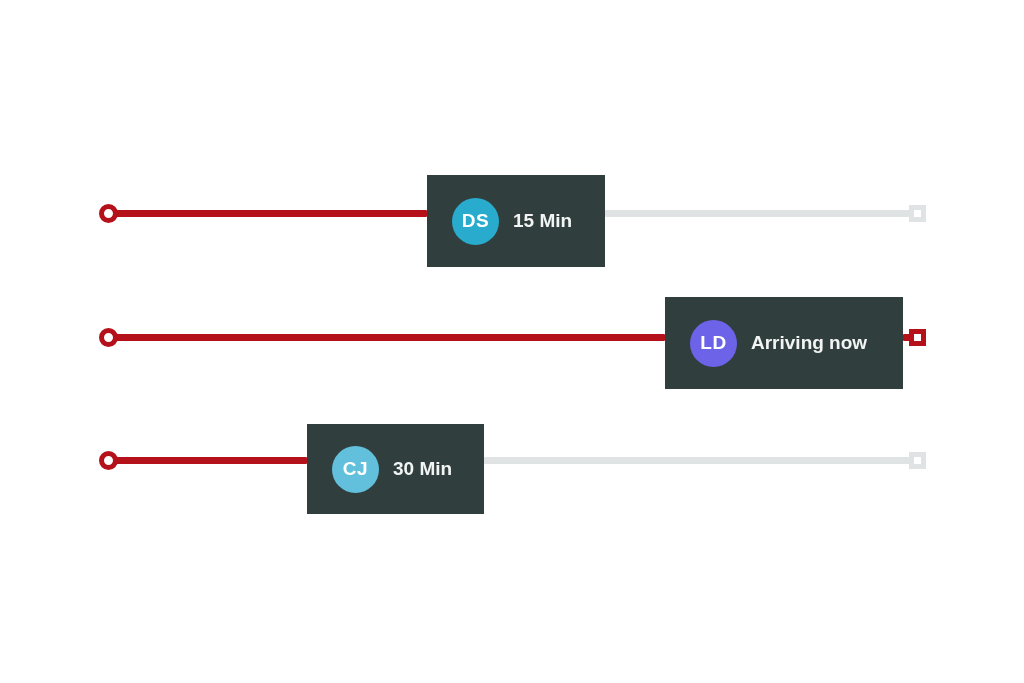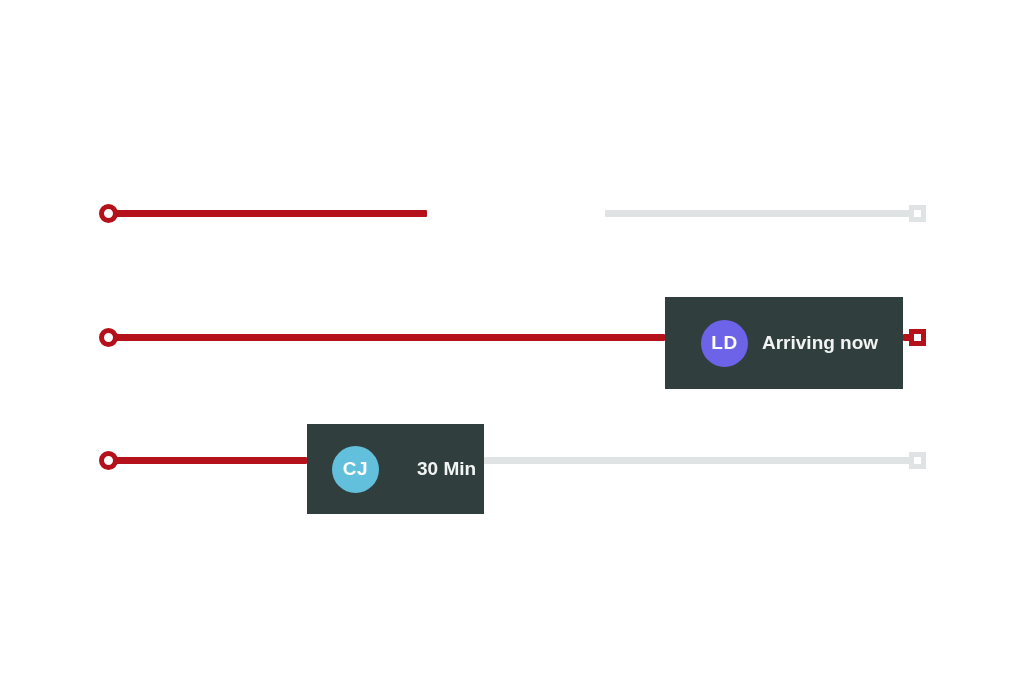--- a/index.html
+++ b/index.html
@@ -103,34 +103,38 @@
 </style>
 </head>
 <body>
 
 <div id="tracker">
     <div class="track-row" style="top: 160px;">
       <div class="rail rail-done" style="left: 108px; top: 50px; width: 319px;"></div>
       <div class="rail rail-todo" style="left: 605px; top: 50px; width: 313px;"></div>
       <div class="start-dot" style="left: 99px; top: 44px;"></div>
       <div class="end-square state-pending" style="left: 909px; top: 45px;"></div>
+      <div class="info-card" style="left: 427px; top: 15px; width: 178px; height: 92px; padding-left: 25px;">
+        <div class="avatar" style="background: rgb(41, 171, 206);">DS</div>
+        <div class="card-label">15 Min</div>
+      </div>
     </div>
     <div class="track-row" style="top: 284px;">
       <div class="rail rail-done" style="left: 108px; top: 50px; width: 557px;"></div>
       <div class="rail rail-done" style="left: 903px; top: 50px; width: 15px;"></div>
       <div class="start-dot" style="left: 99px; top: 44px;"></div>
       <div class="end-square state-done" style="left: 909px; top: 45px;"></div>
-      <div class="info-card" style="left: 665px; top: 13px; width: 238px; height: 92px; padding-left: 36px;">
+      <div class="info-card" style="left: 665px; top: 13px; width: 238px; height: 92px; padding-left: 25px;">
         <div class="avatar" style="background: rgb(108, 99, 232);">LD</div>
         <div class="card-label">Arriving now</div>
       </div>
     </div>
     <div class="track-row" style="top: 407px;">
       <div class="rail rail-done" style="left: 108px; top: 50px; width: 199px;"></div>
       <div class="rail rail-todo" style="left: 484px; top: 50px; width: 434px;"></div>
       <div class="start-dot" style="left: 99px; top: 44px;"></div>
       <div class="end-square state-pending" style="left: 909px; top: 45px;"></div>
-      <div class="info-card" style="left: 307px; top: 17px; width: 177px; height: 90px; padding-left: 25px; gap: 24px;">
+      <div class="info-card" style="left: 307px; top: 17px; width: 177px; height: 90px; padding-left: 25px;">
         <div class="avatar" style="background: rgb(98, 192, 220);">CJ</div>
         <div class="card-label">30 Min</div>
       </div>
     </div>
   </div>
 
 </body></html>

